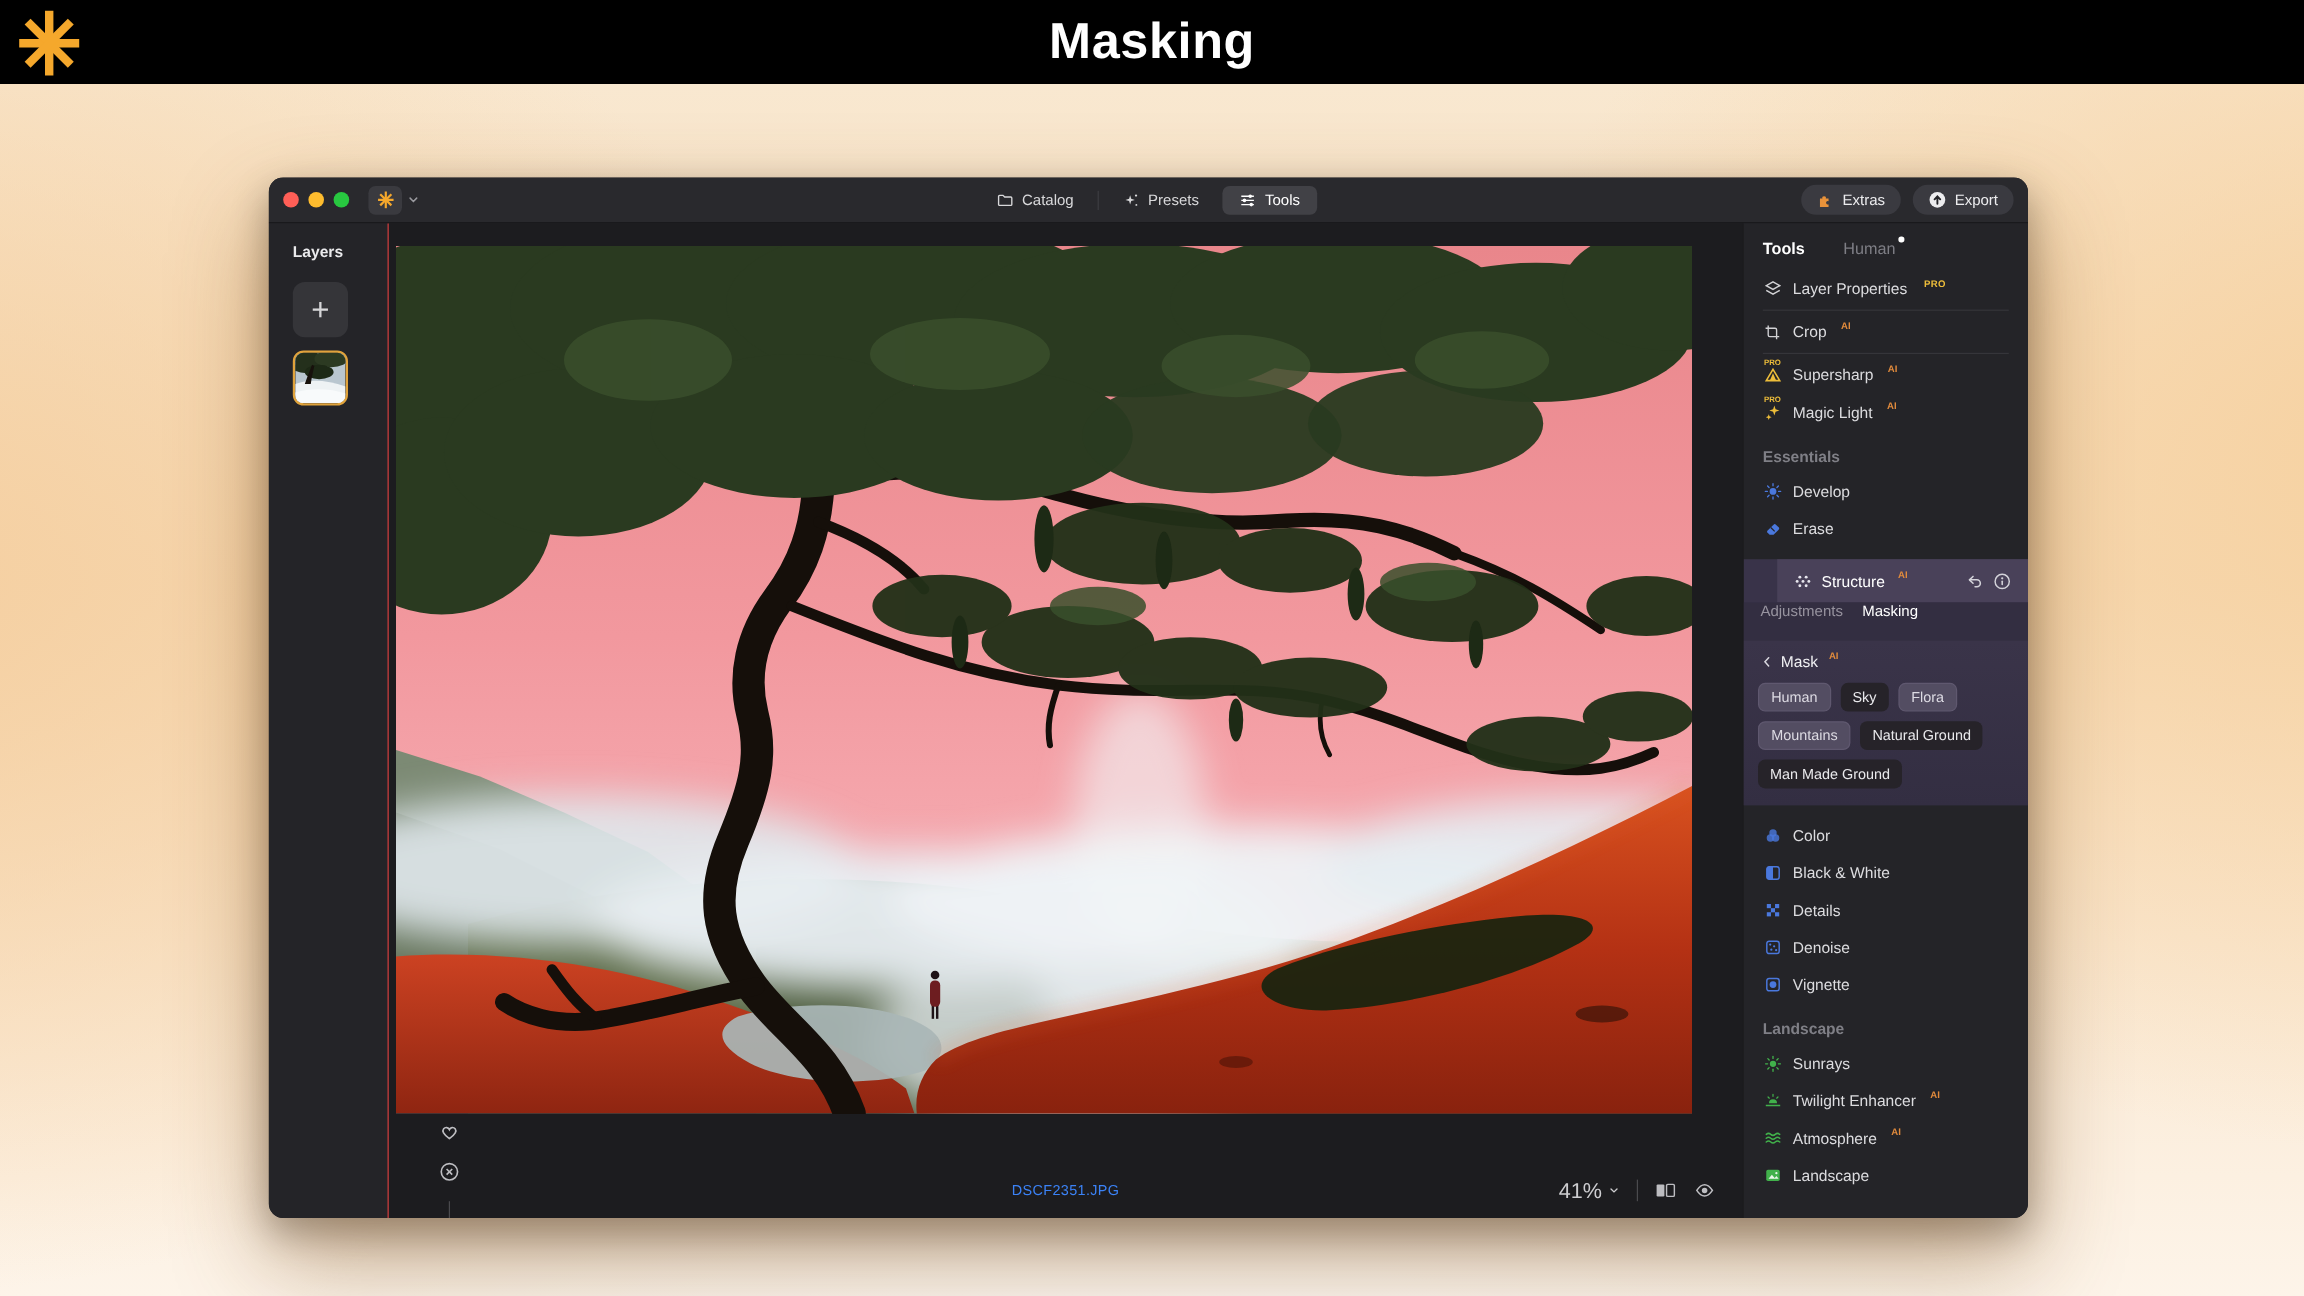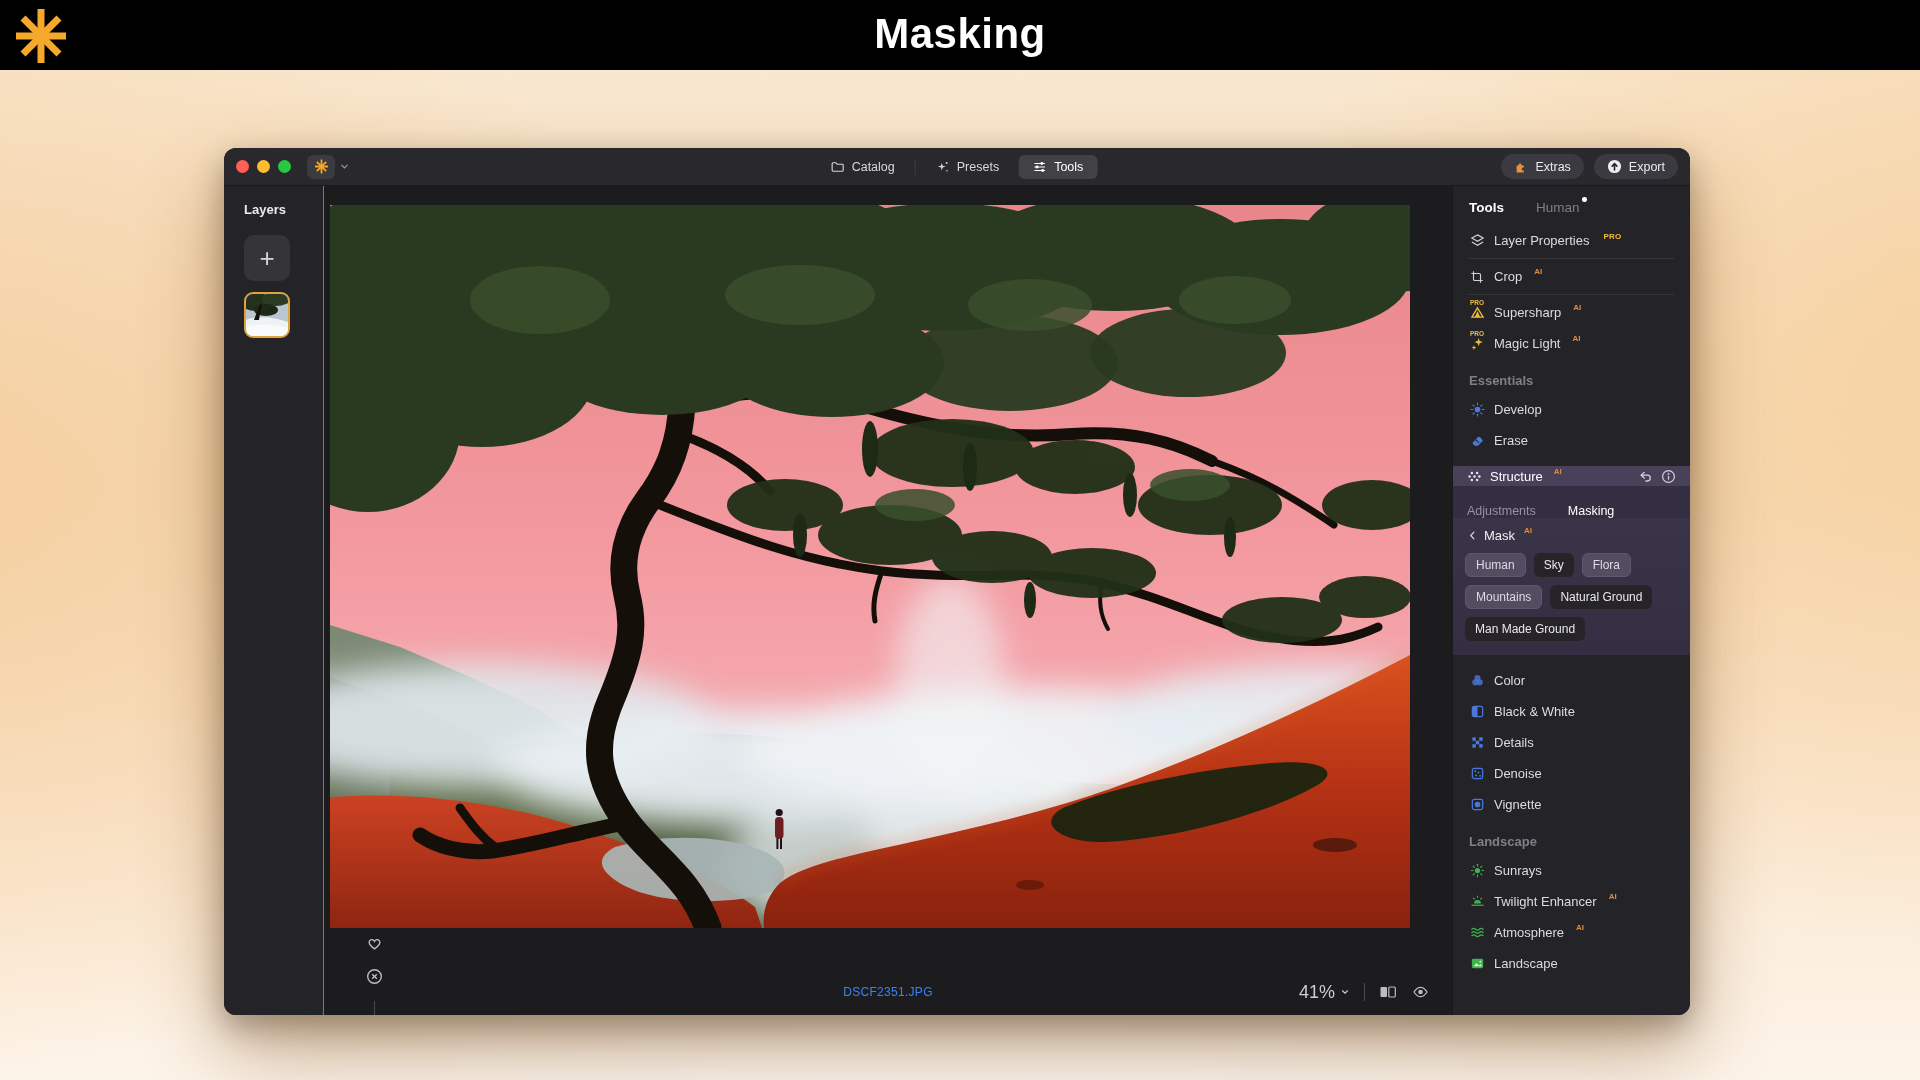--- a/index.html
+++ b/index.html
@@ -83,24 +83,24 @@
   .tool-row { height:31px; display:flex; align-items:center; gap:9px; padding:0 16px; }
   .tool-row .ticon { width:16px; display:flex; justify-content:center; position:relative; flex:0 0 auto; }
   .row-divider { height:1px; background:#35353a; margin:2px 16px; }
   .sup-ai { font-size:8px; color:#e08a3c; font-weight:700; margin-left:3px; transform:translateY(-5px); display:inline-block; }
   .badge-pro { font-size:8px; color:#edbd3a; font-weight:700; margin-left:5px; transform:translateY(-4px); display:inline-block; letter-spacing:.3px; }
   .pro-mini { position:absolute; top:-6px; left:1px; font-size:6.5px; color:#edbd3a; font-weight:700; }
   .section-header { color:#7f7f86; font-weight:700; padding:14px 16px 6px; font-size:13px; }
 
   
   .structure-panel { margin-top:10px; background:#393349; }
-  .sp-header { height:20px; background:#494159; display:flex; align-items:center; gap:8px; padding:0 14px; color:#fff; }
+  .sp-header { height:36px; background:#494159; display:flex; align-items:center; gap:8px; padding:0 14px; color:#fff;margin-left:28px; }
   .sp-header .spacer { flex:1; }
   .sp-hicon { color:#d3d2d9; display:flex; }
-  .sp-tabs { height:32px; display:flex; align-items:flex-end; gap:32px; padding:0 14px; background:#332e41; }
+  .sp-tabs { height:32px; display:flex; align-items:flex-start; gap:16px; padding:0 14px; background:#332e41; }
   .sp-tab { color:#97939f; font-size:12.5px; }
   .sp-tab.active { color:#fff; }
   .sp-body { padding:10px 12px 14px; background:linear-gradient(180deg,#3a3449,#332e42); }
   .mask-row { display:flex; align-items:center; gap:6px; color:#efeff2; font-size:13px; padding-left:2px;text-align:right; }
   .pills { display:flex; flex-wrap:wrap; gap:8px; margin-top:10px; }
   .pill { height:24px; display:flex; align-items:center; padding:0 10px; border-radius:6px; font-size:12px; }
   .pill.light { background:#534d62; color:#dddbe3; border:1px solid #5f586f; }
   .pill.dark { background:#262329; color:#e9e9ec; }
 
   .eb { color:#dcdcdf; }

